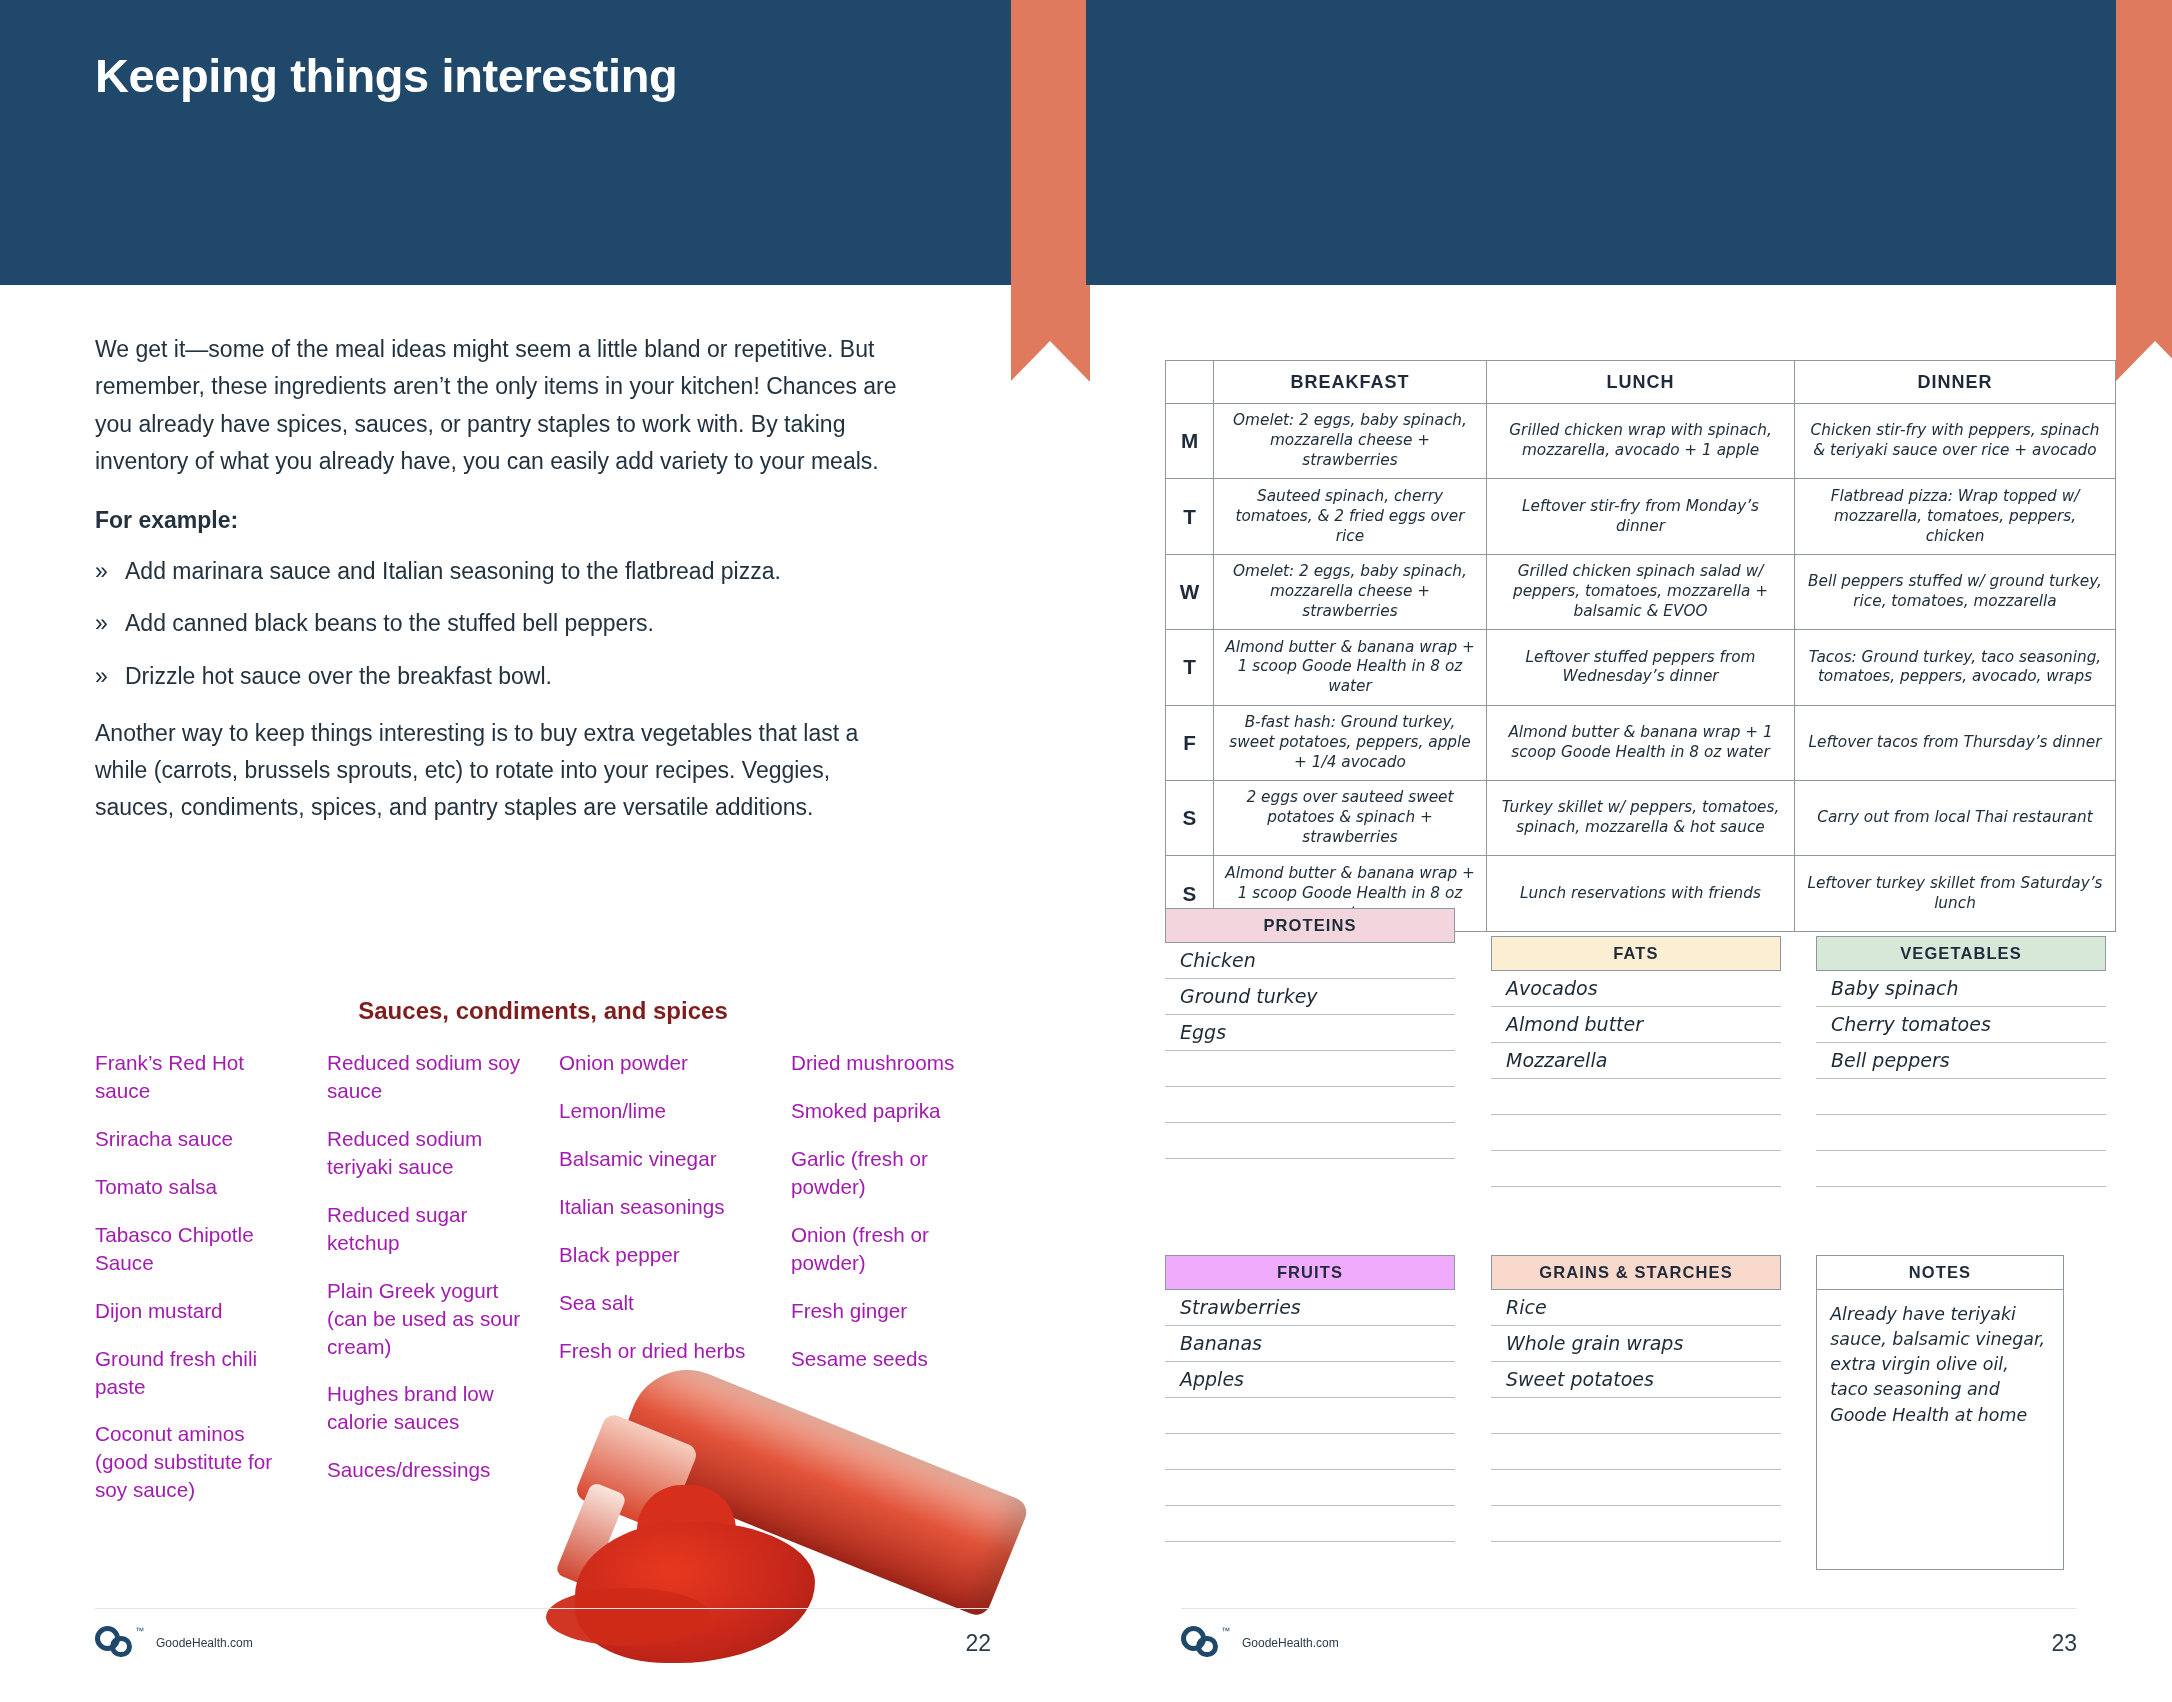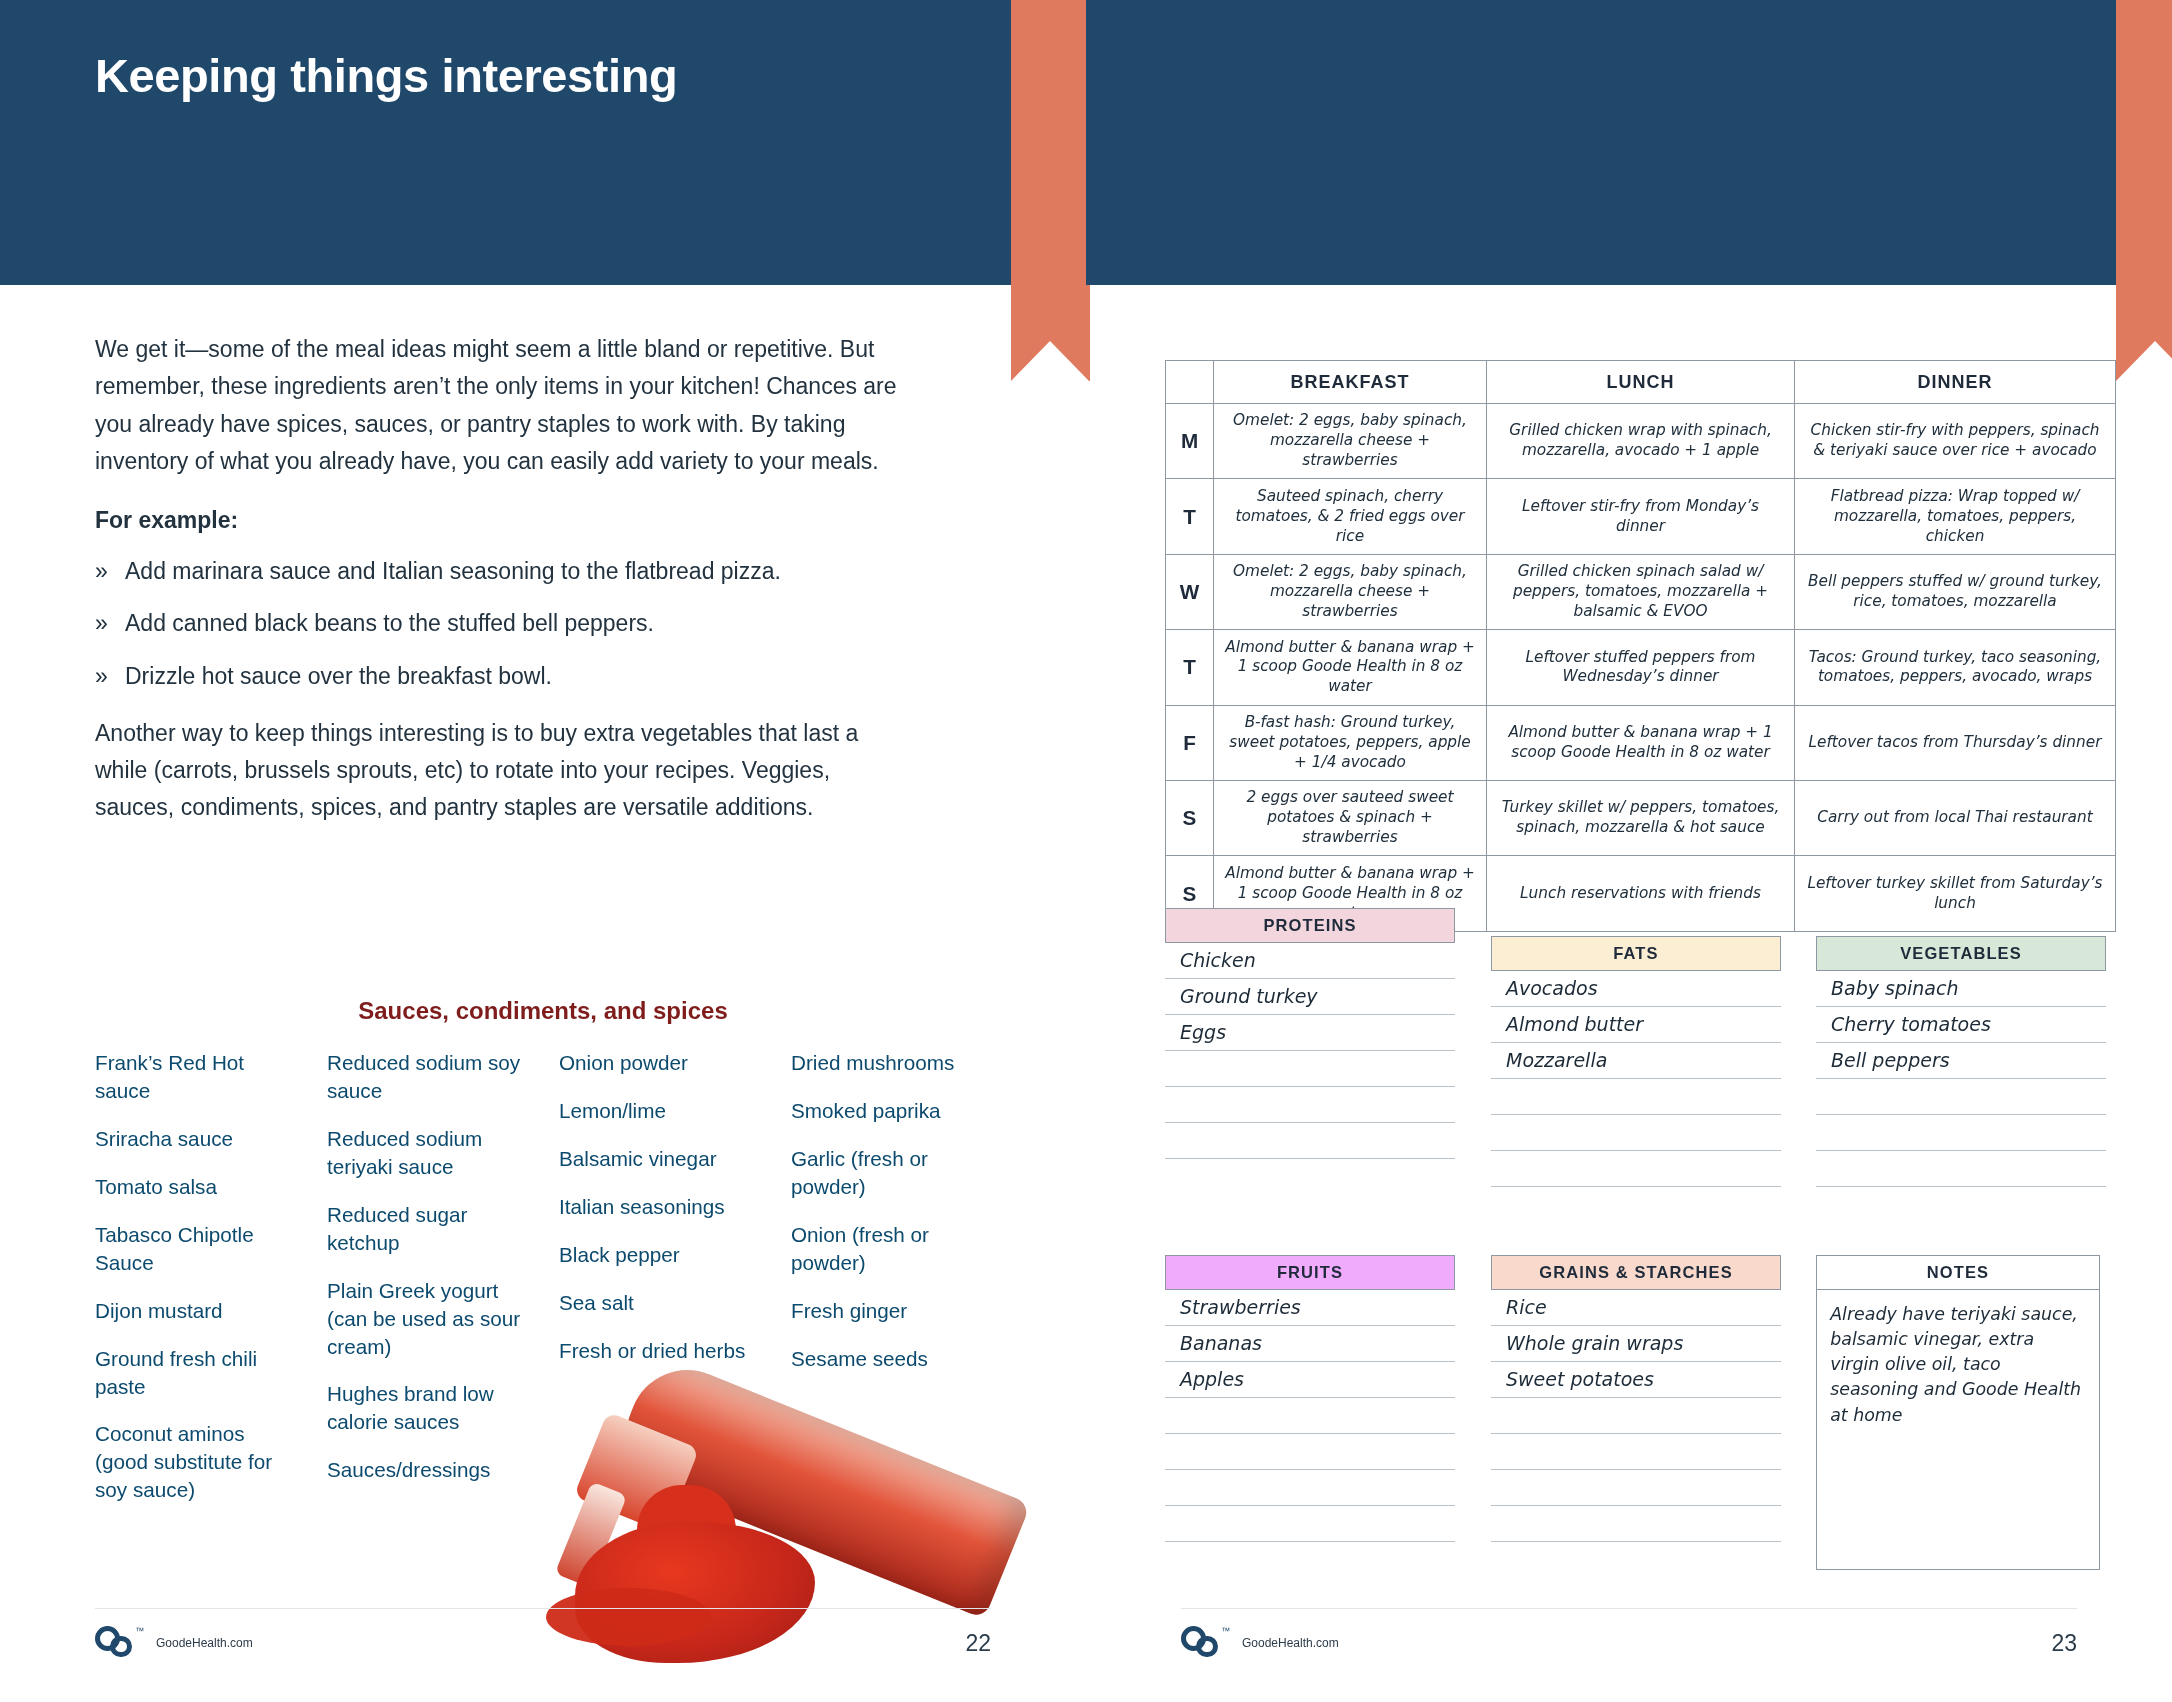--- a/index.html
+++ b/index.html
@@ -67,21 +67,21 @@
     position:absolute; left:0; right:0; top:997px;
     text-align:center; font-size:24px; font-weight:700; color:#7f1d1d;
   }
   .sauce-cols {
     position:absolute; left:95px; top:1049px; width:927px;
     display:flex; gap:0;
   }
   .sauce-col { width: 199px; margin-right: 33px; }
   .sauce-col:last-child { margin-right:0; }
   .sauce-col div {
-    font-size: 20.7px; line-height: 1.35; color:#0c4a6e; margin-bottom: 20px;
+    font-size: 20.7px; line-height: 1.35; color:#a21caf; margin-bottom: 20px;
   }
 
   
   .photo {
     position:absolute; left:496px; top:1315px; width: 612px; height: 364px;
     overflow:hidden;
   }
   .bottle {
     position:absolute; left:136px; top:33px; width: 405px; height: 124px;
     background: linear-gradient(180deg,#f4b8a6 0%, #e2543a 45%, #a8271a 100%);
@@ -184,21 +184,21 @@
     display:flex; align-items:center;
   }
   .proteins .cat-head { background:#f3d6dd; }
   .fats .cat-head { background:#fbeed2; }
   .vegetables .cat-head { background:#d7e8d9; }
   .fruits .cat-head { background:#f0abfc; }
   .grains .cat-head { background:#f8d9cc; }
 
   .notes {
     position:absolute;
-    width: 284px;
+    width: 248px;
   }
   .notes .cat-head { background:#ffffff; }
   .notes-body {
     border: 1.2px solid #8d98a3; border-top:none;
     height: 280px; padding: 11.6px 13.2px;
     font-family: "DejaVu Sans", sans-serif;
     font-style: italic; font-size: 17.4px; line-height: 1.45; color:#1d2b38;
   }
 </style>
 </head>

